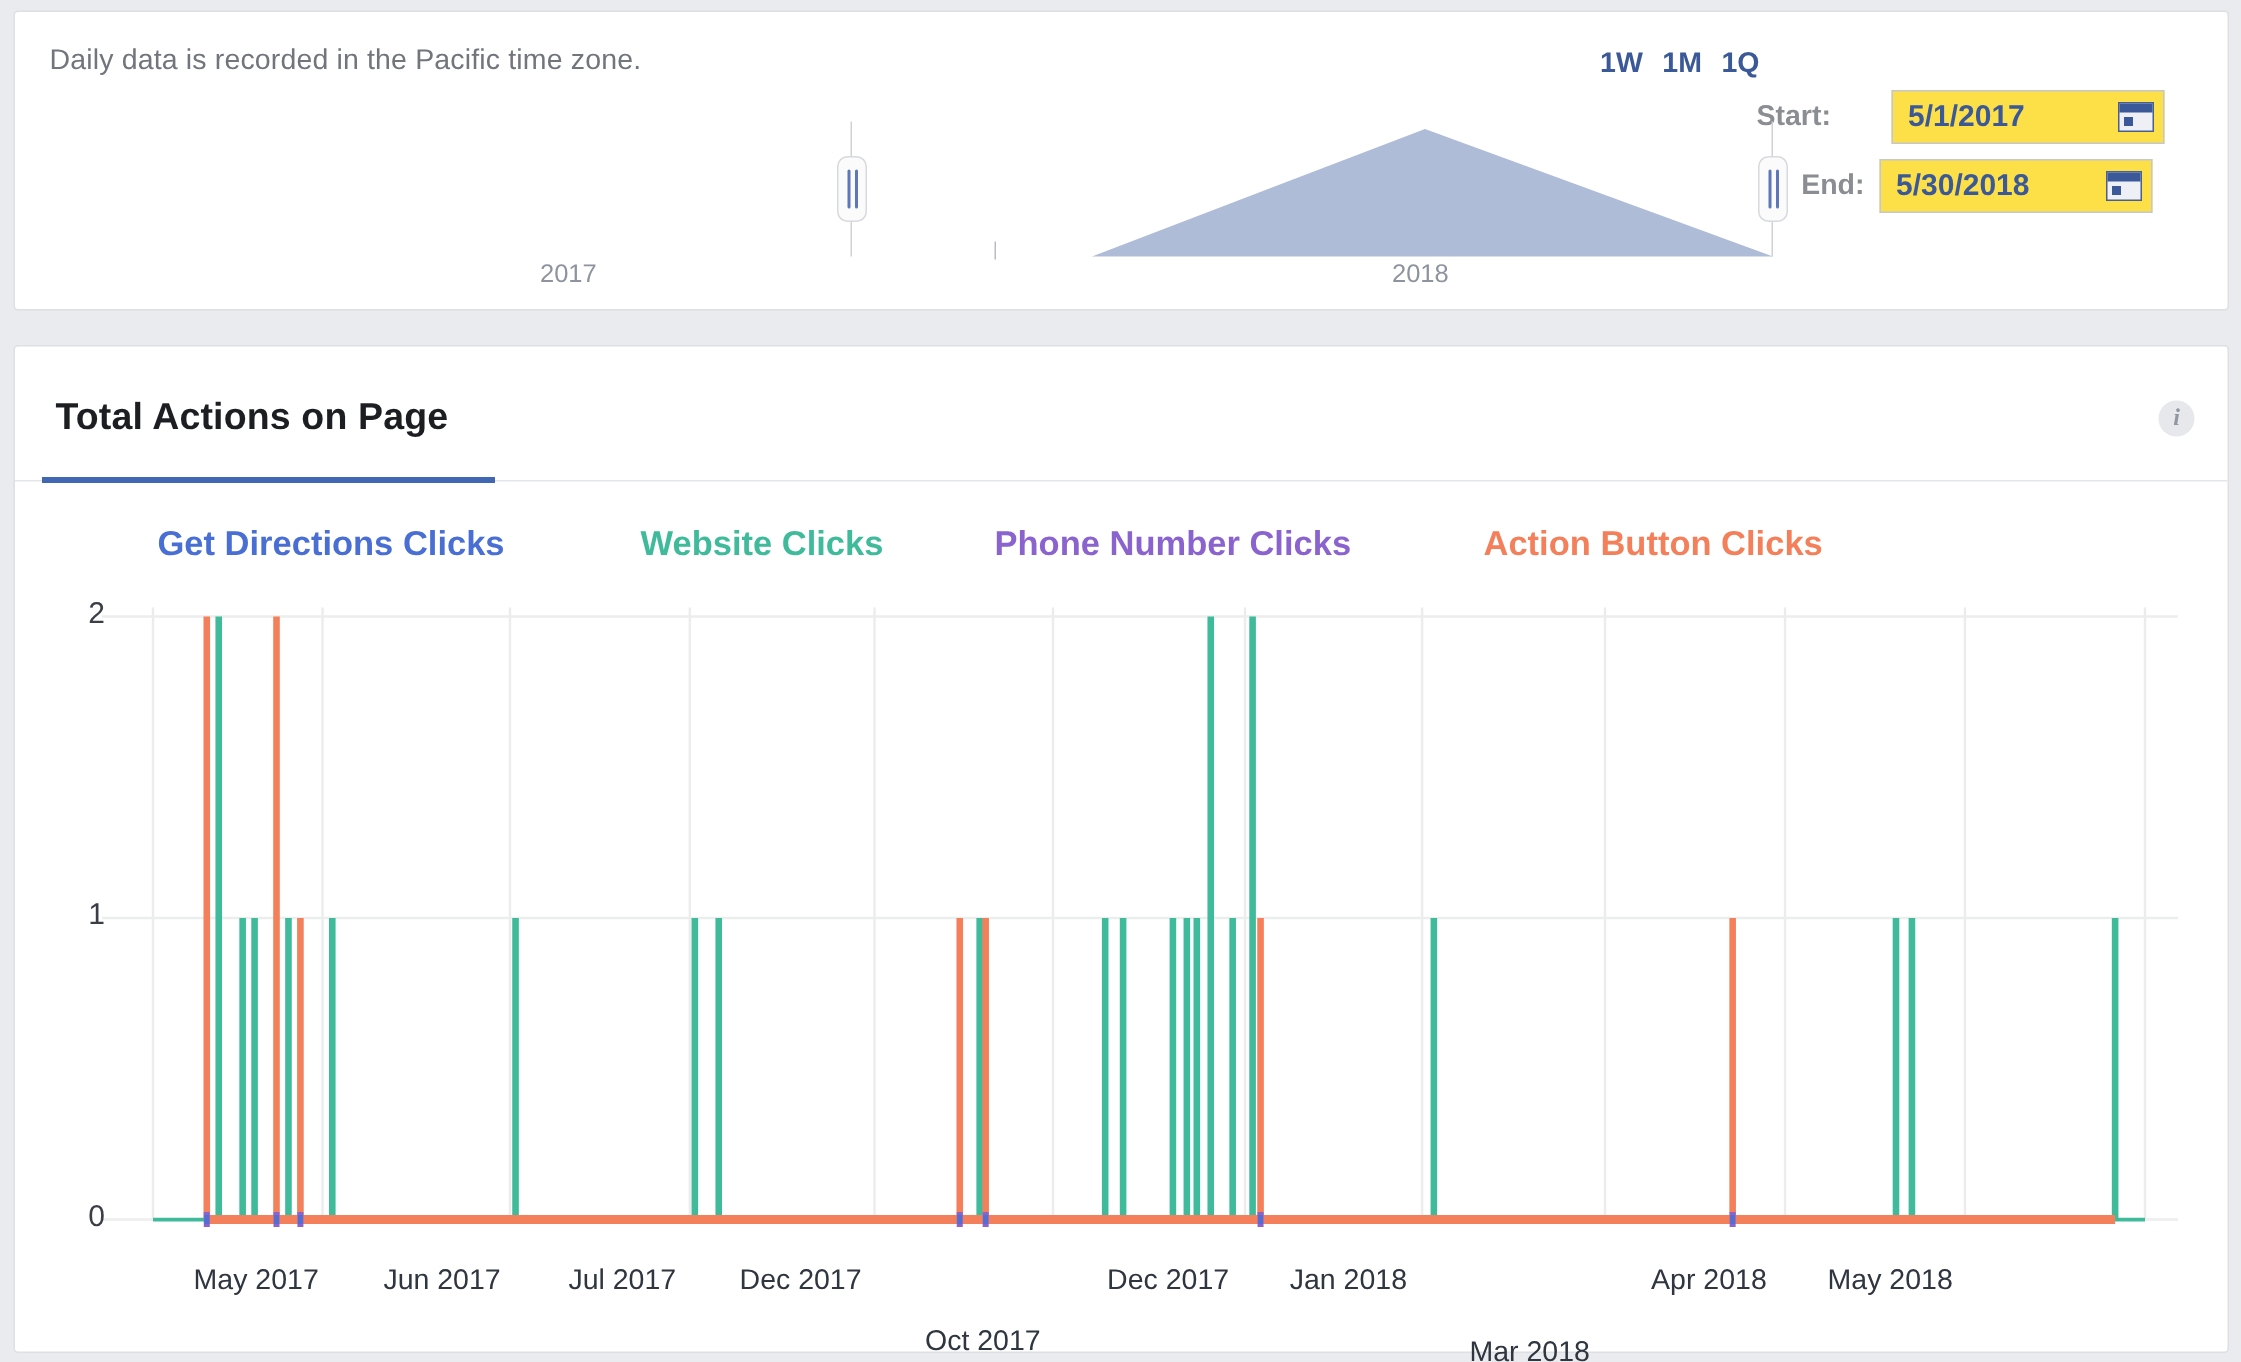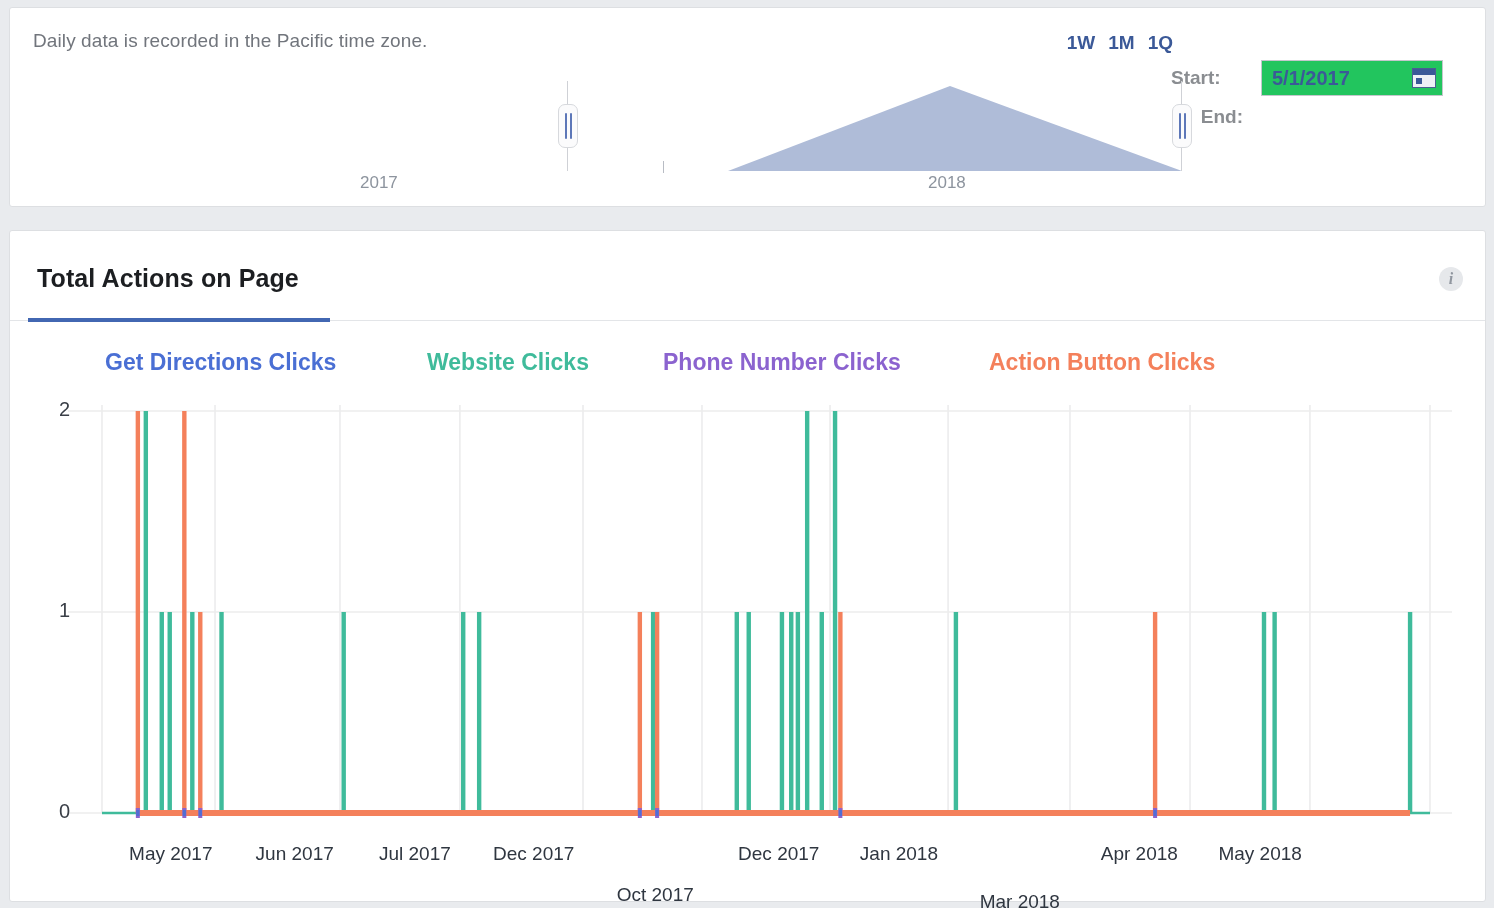--- a/index.html
+++ b/index.html
@@ -84,21 +84,21 @@
   .date-row { display: flex; align-items: center; margin-bottom: 10px; }
   .date-label {
     font-size: 19px; font-weight: bold; color: #8a8d91;
     width: 90px; text-align: left;
   }
   .date-label.end { text-align: right; padding-right: 10px; width: 82px; }
   .date-input {
     position: relative;
     width: 182px; height: 36px;
     border: 1px solid #c4c7cc;
-    background: #22c55e;
+    background: #fde047;
     display: flex; align-items: center;
     padding: 0 6px 0 10px;
   }
   .date-value {
     font-size: 20px; font-weight: bold; color: #3b5998;
     flex: 1;
   }
   .cal-icon {
     width: 24px; height: 20px; flex: none;
     border: 1px solid #4a5f91;
@@ -209,20 +209,24 @@
     <div class="date-fields">
       <div class="date-row">
         <span class="date-label">Start:</span>
         <div class="date-input">
           <span class="date-value">5/1/2017</span>
           <span class="cal-icon"></span>
         </div>
       </div>
       <div class="date-row">
         <span class="date-label end">End:</span>
+        <div class="date-input">
+          <span class="date-value">5/30/2018</span>
+          <span class="cal-icon"></span>
+        </div>
       </div>
     </div>
   </div>
 
   <div class="chart-panel">
 
     <div class="panel-head">
       <div class="panel-title">Total Actions on Page</div>
       <div class="title-underline"></div>
       <div class="info-badge">i</div>

